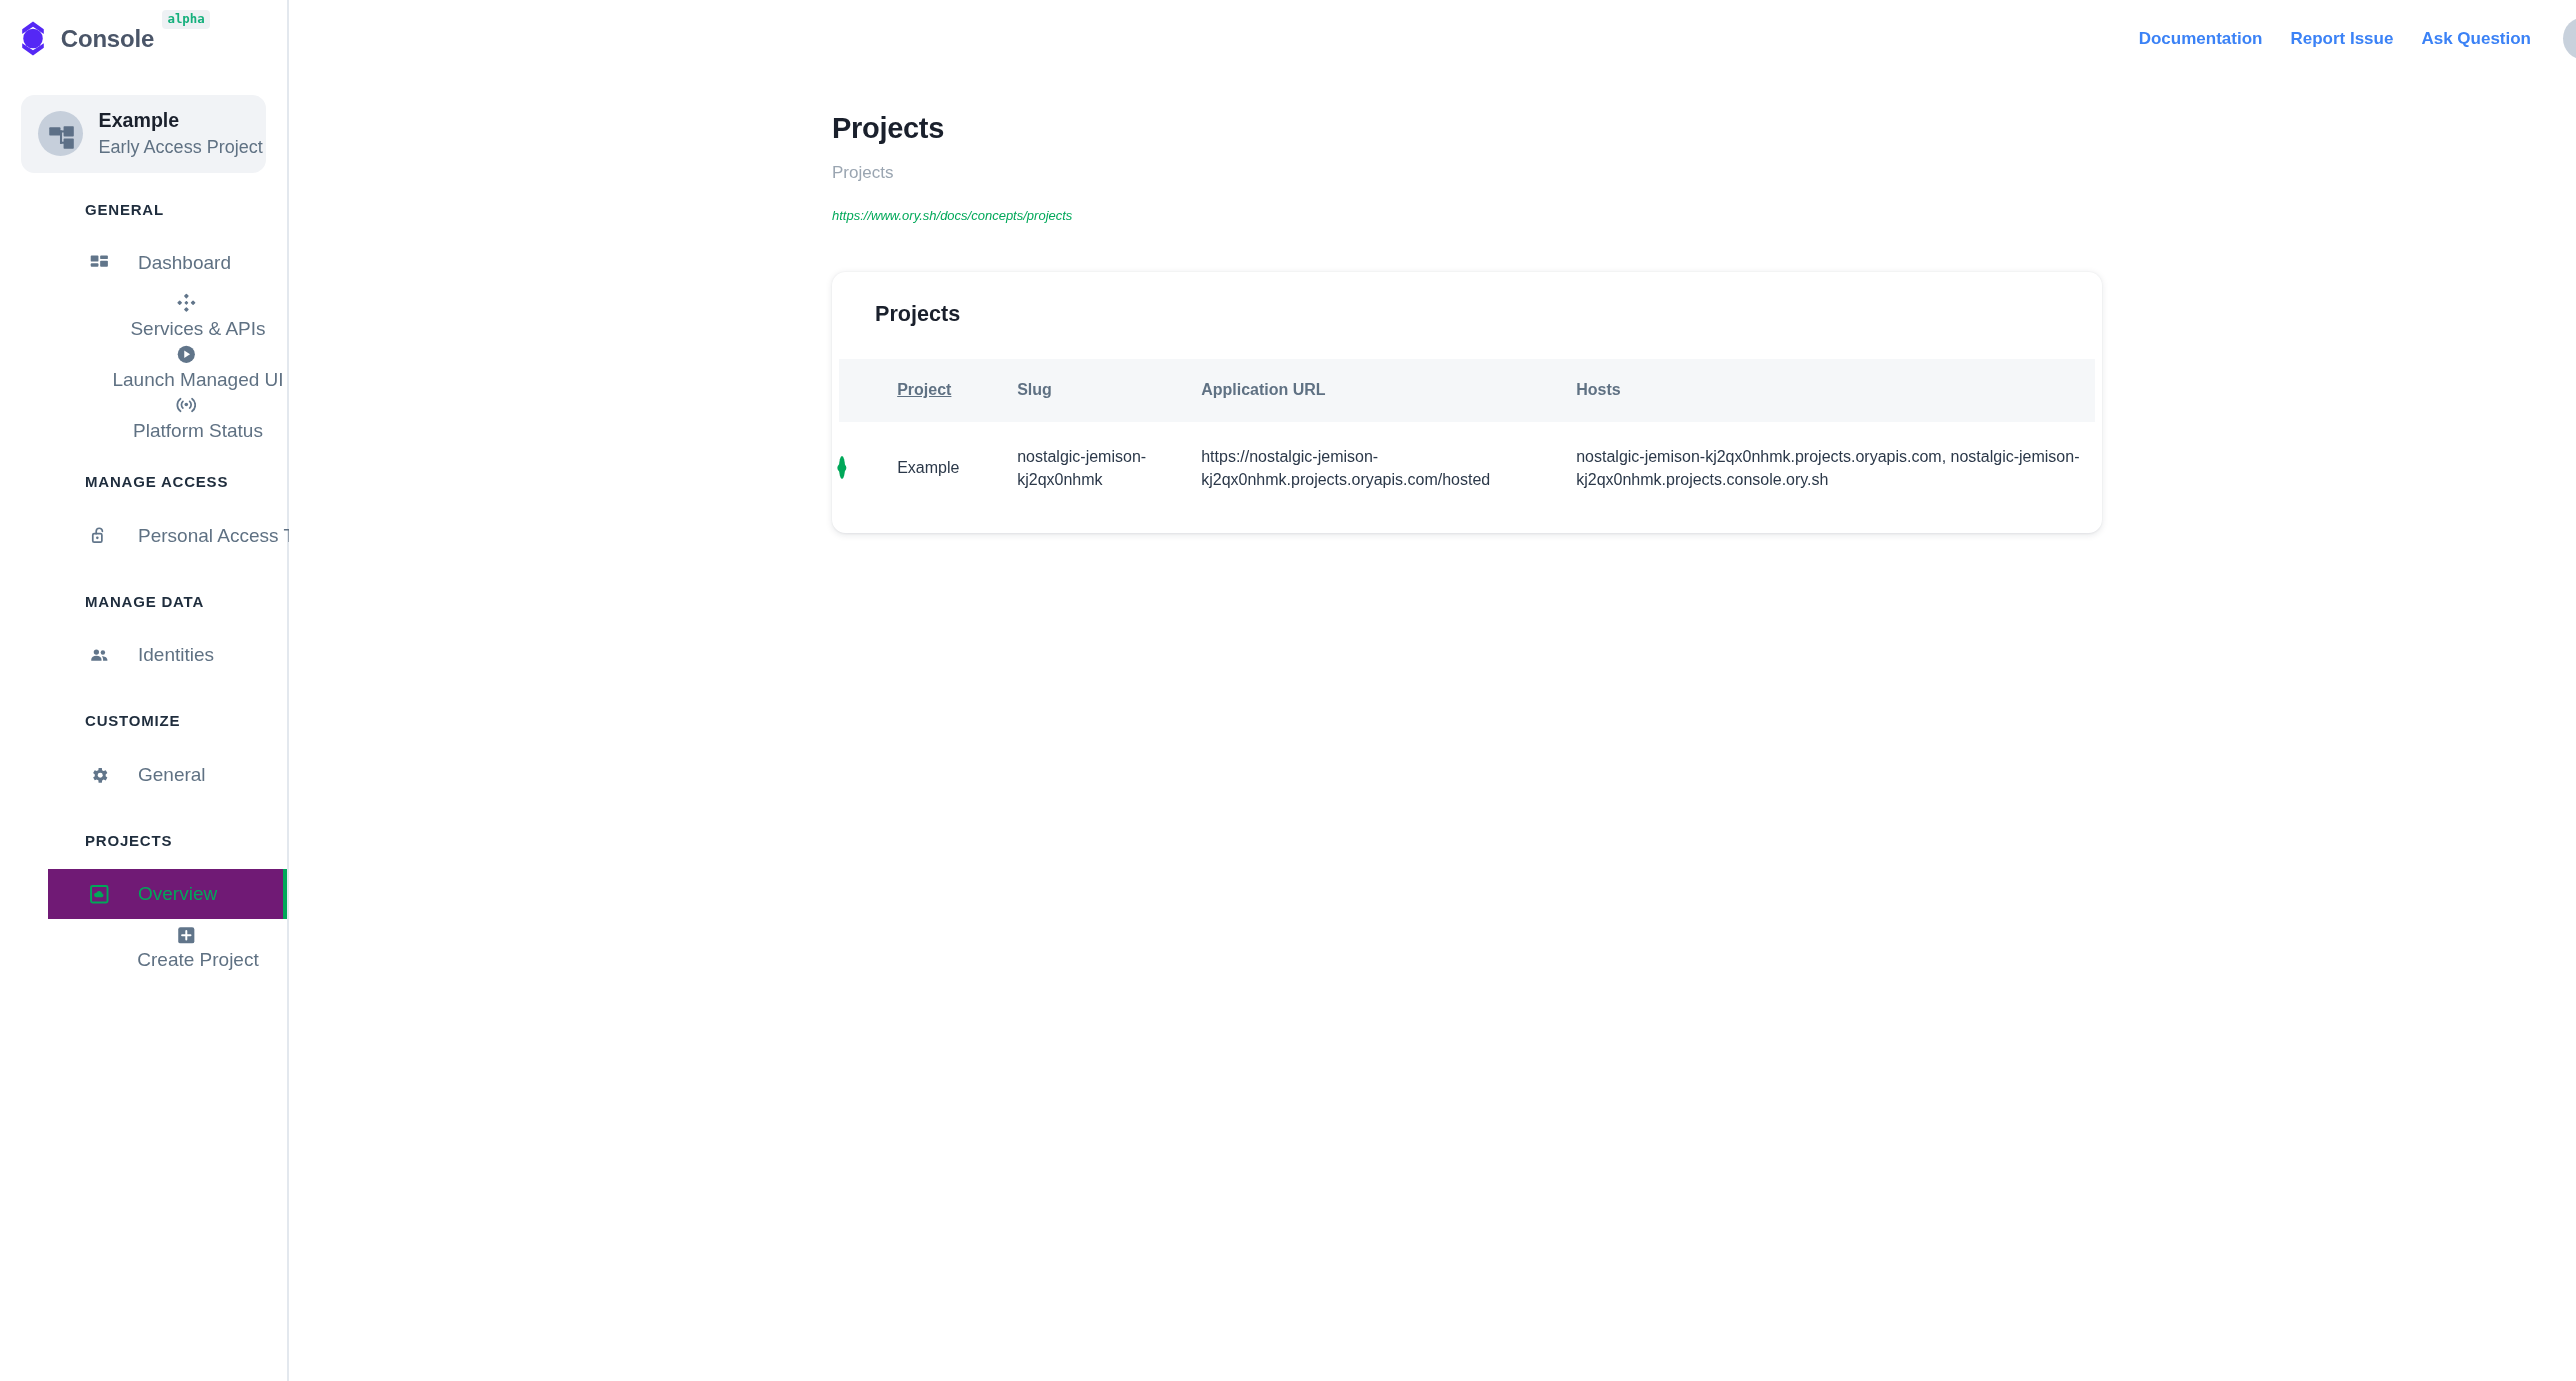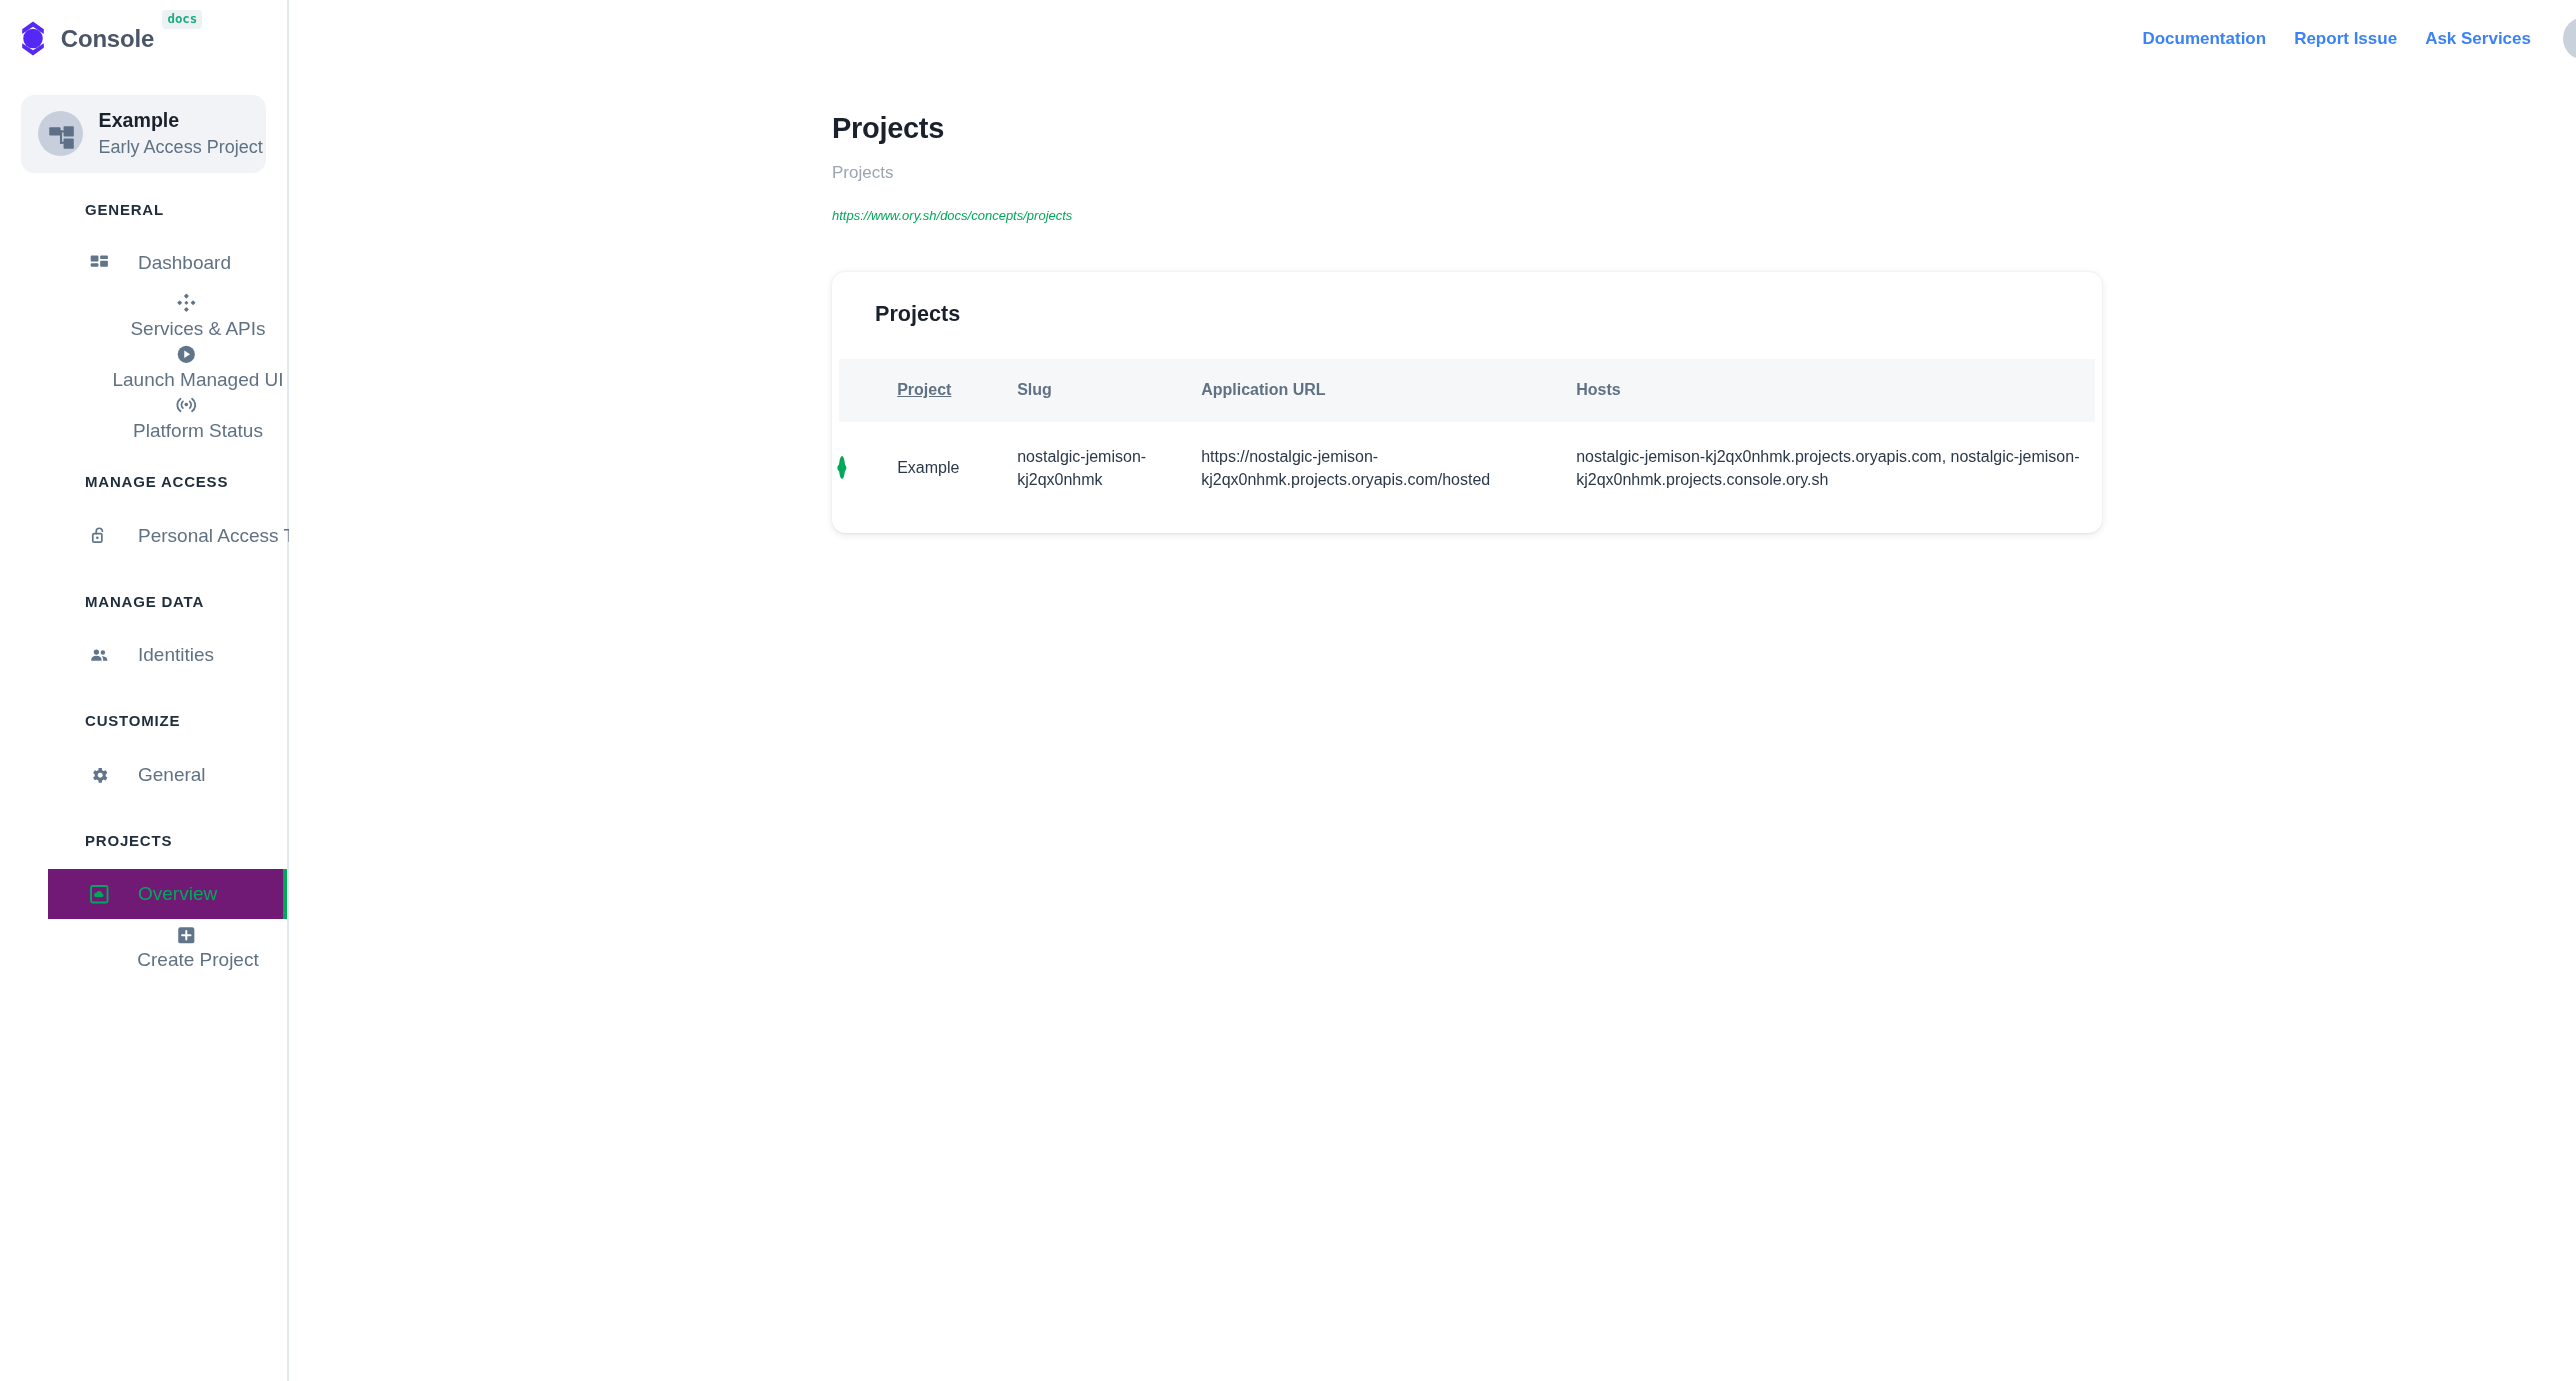--- a/index.html
+++ b/index.html
@@ -283,21 +283,21 @@
 
     <div class="brand">
       <span class="brand-logo">
         <svg viewBox="0 0 66 72" width="34" height="37" aria-hidden="true">
           <circle cx="33" cy="36" r="19" fill="#5528f5"></circle>
           <path d="M12 18 L33 3 L54 18 L54 27 L33 13 L12 27 Z" fill="#5528f5"></path>
           <path d="M12 54 L33 69 L54 54 L54 45 L33 59 L12 45 Z" fill="#5528f5"></path>
         </svg>
       </span>
       <span class="brand-title">Console</span>
-      <span class="brand-badge">docs</span>
+      <span class="brand-badge">alpha</span>
     </div>
 
     <div class="project-switcher">
       <span class="project-avatar">
         <svg viewBox="0 0 88 88" width="45" height="45" aria-hidden="true">
           <rect x="22" y="32" width="22" height="16" rx="1.5" fill="#5d7087"></rect>
           <rect x="50" y="30" width="20" height="20" rx="1.5" fill="#5d7087"></rect>
           <rect x="50" y="54" width="20" height="20" rx="1.5" fill="#5d7087"></rect>
           <rect x="43" y="38" width="8" height="4" fill="#5d7087"></rect>
           <rect x="43" y="38" width="4" height="26" fill="#5d7087"></rect>
@@ -431,21 +431,21 @@
       </div>
 
     </nav>
   </aside>
 
   <main class="main">
 
     <div class="topbar">
       <a class="top-link">Documentation</a>
       <a class="top-link">Report Issue</a>
-      <a class="top-link">Ask Services</a>
+      <a class="top-link">Ask Question</a>
       <div class="avatar">A</div>
     </div>
 
     <div class="content">
 
       <h1 class="page-title">Projects</h1>
       <div class="breadcrumb">Projects</div>
       <a class="doc-link">https://www.ory.sh/docs/concepts/projects</a>
 
       <section class="card">

